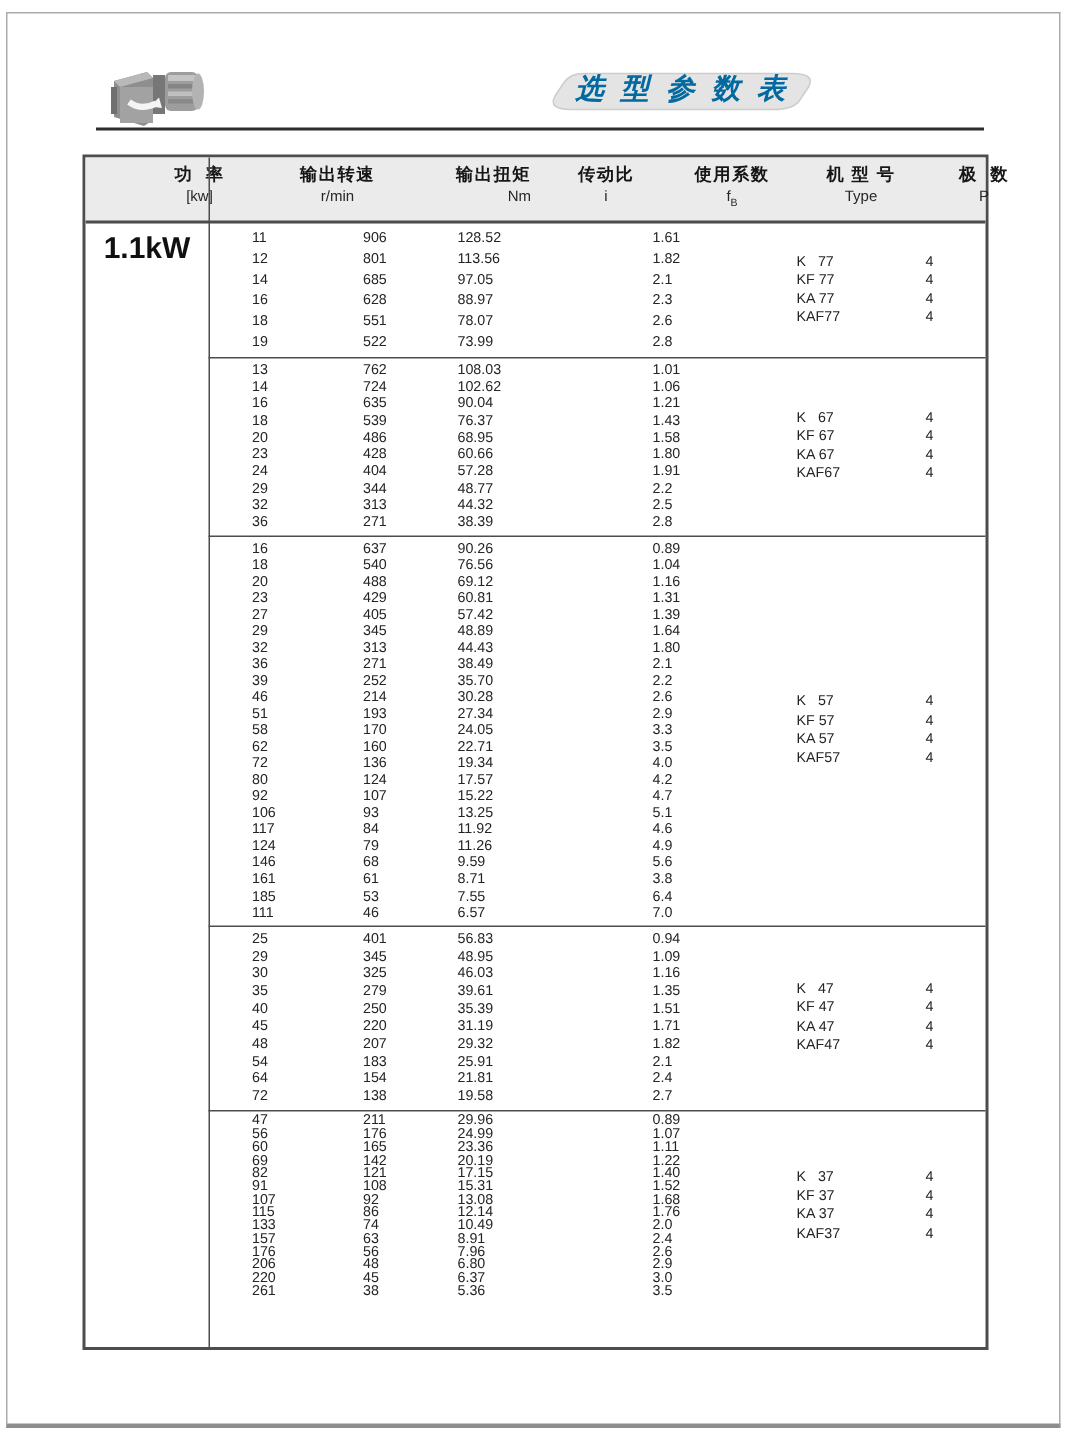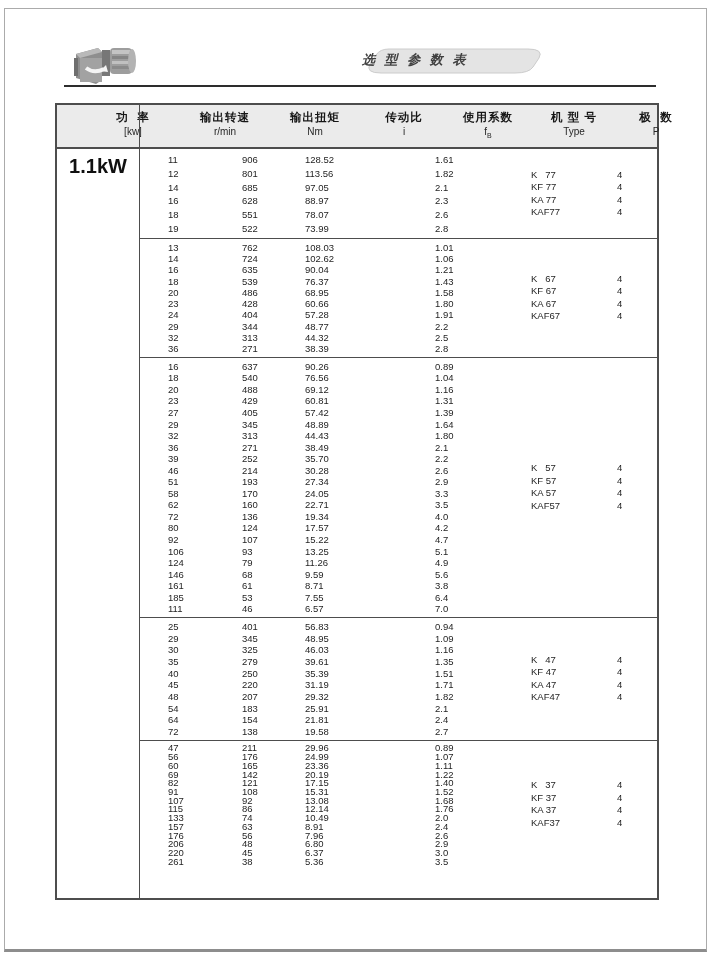--- a/index.html
+++ b/index.html
@@ -9,41 +9,41 @@
     overflow:hidden;
   }
   .frame {
     position:absolute; left:4px; top:8px; width:701px; height:940px;
     border:1px solid #ababab; border-bottom:3px solid #8d8d8d;
   }
   .logo { position:absolute; left:72px; top:38px; width:66px; height:52px; }
   .title-badge { position:absolute; left:362px; top:48px; width:186px; height:26px; }
   .title-badge svg { position:absolute; inset:0; }
   .title-text {
-    position:absolute; inset:0; line-height:24px;
-    font-style:italic; font-weight:bold; font-size:13px; letter-spacing:3px;
-    color:#404040; white-space:pre;
+    position:absolute; inset:0; text-align:center; line-height:24px;
+    font-style:italic; font-weight:bold; font-size:19px; letter-spacing:3px;
+    color:#0369a1; white-space:pre;
   }
   .rule { position:absolute; left:64px; top:85px; width:592px; height:2px; background:#2d2d2d; }
 
   .sel-table {
     position:absolute; left:55px; top:103px; width:600px; height:793px;
     border:2px solid #4d4d4d; box-sizing:content-box;
   }
   .thead {
     position:absolute; left:0; right:0; top:0; height:42px;
     background:#ebebeb; border-bottom:2px solid #4d4d4d; z-index:1;
   }
   .hc { position:absolute; top:0; height:100%; text-align:center;padding-left:35px; }
   .hc .zh { margin-top:5px; font-size:11.5px; font-weight:bold; letter-spacing:1px; color:#161616; line-height:14px; white-space:pre; }
   .hc .un { font-size:10px; color:#262626; line-height:16px; }
   .hc .un sub { font-size:7px; }
   .h-power  { left:0px;   width:82px; }
   .h-speed  { left:82px;  width:102px; }
-  .h-torque { left:184px; width:78px; }
+  .h-torque { left:184px; width:78px;text-align:right; }
   .h-ratio  { left:262px; width:100px; }
   .h-factor { left:346px; width:100px; }
   .h-type   { left:432px; width:100px; }
   .h-poles  { left:516px; width:96px; }
 
   .vline { position:absolute; left:82px; top:0; bottom:0; width:0; border-left:1.5px solid #4d4d4d; z-index:2; }
 
   .tbody { position:absolute; left:0; right:0; top:44px; bottom:0; }
   .group { position:relative; }
   .group.sep::before {
@@ -343,20 +343,26 @@
             <span class="cell c2">15.22</span>
             <span class="cell c3">4.7</span>
           </div>
           <div class="row">
             <span class="cell c0">106</span>
             <span class="cell c1">93</span>
             <span class="cell c2">13.25</span>
             <span class="cell c3">5.1</span>
           </div>
           <div class="row">
+            <span class="cell c0">117</span>
+            <span class="cell c1">84</span>
+            <span class="cell c2">11.92</span>
+            <span class="cell c3">4.6</span>
+          </div>
+          <div class="row">
             <span class="cell c0">124</span>
             <span class="cell c1">79</span>
             <span class="cell c2">11.26</span>
             <span class="cell c3">4.9</span>
           </div>
           <div class="row">
             <span class="cell c0">146</span>
             <span class="cell c1">68</span>
             <span class="cell c2">9.59</span>
             <span class="cell c3">5.6</span>

